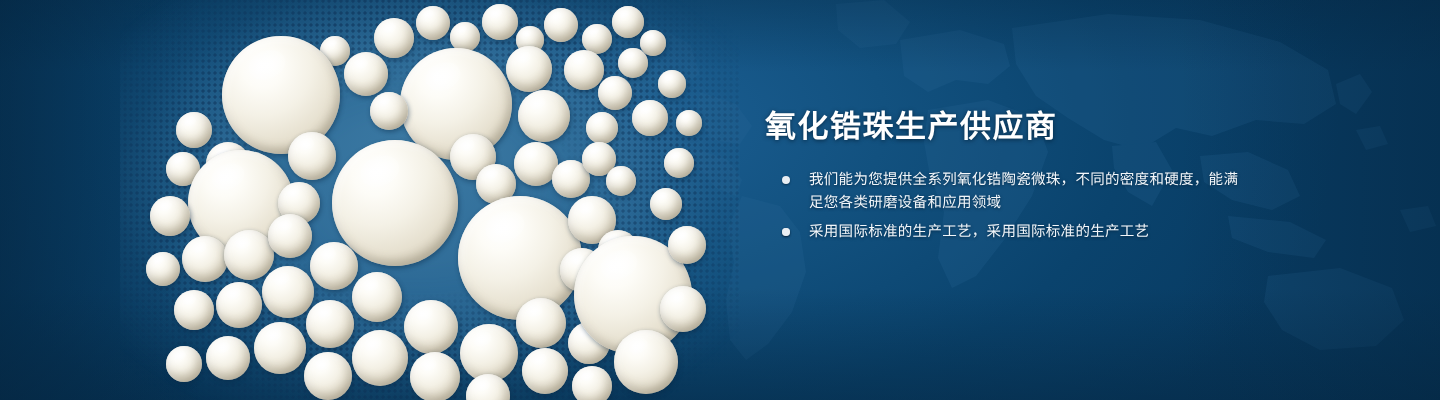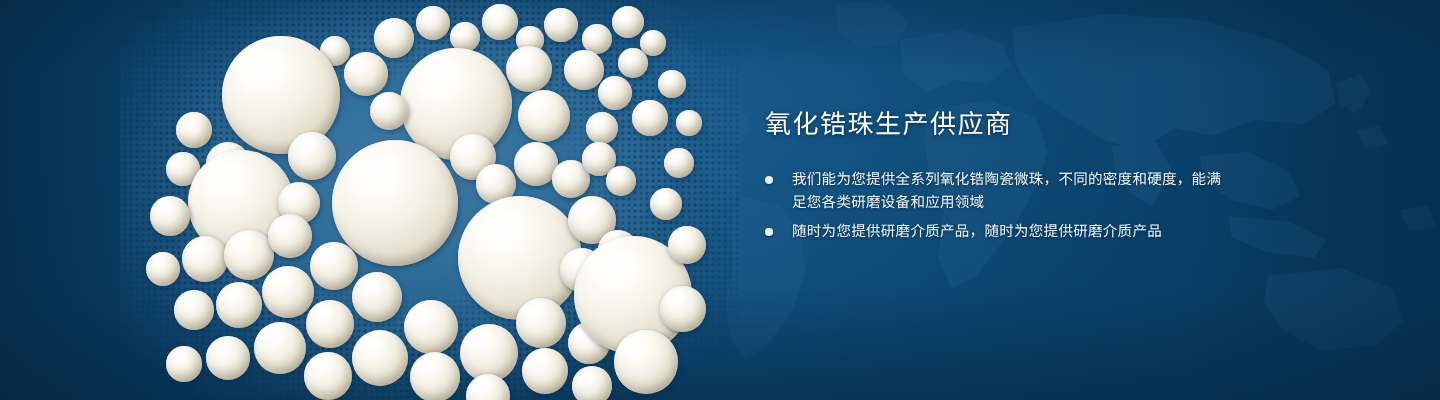--- a/index.html
+++ b/index.html
@@ -105,32 +105,32 @@
     left: 765px;
     top: 0;
     width: 640px;
     height: 400px;
   }
   .headline {
     position: absolute;
     top: 110px;
     left: 0;
     margin: 0;
-    font-size: 26px;
-    font-weight: 400;
+    font-size: 31px;
+    font-weight: 700;
     letter-spacing: 1.5px;
     color: #ffffff;
     text-shadow: 0 1px 4px rgba(3,28,50,.75);
     line-height: 1.1;
     white-space: nowrap;
   }
   .bullet-list {
     position: absolute;
     top: 168px;
-    left: 0;
+    left: 17px;
     margin: 0;
     padding: 0;
     list-style: none;
   }
   .bullet-item {
     position: relative;
     padding-left: 27px;
     margin-bottom: 6px;
     font-size: 14.5px;
     line-height: 23px;
@@ -296,19 +296,19 @@
         <span class="bullet-dot"></span>
         <span>我们能为您提供全系列氧化锆陶瓷微珠，不同的密度和硬度，能满足您各类研磨设备和应用领域</span>
       </li>
 
       <li class="bullet-item">
         <span class="bullet-dot"></span>
       </li>
 
       <li class="bullet-item">
         <span class="bullet-dot"></span>
-        <span>随时为您提供研磨介质产品，随时为您提供研磨介质产品</span>
+        <span>采用国际标准的生产工艺，采用国际标准的生产工艺</span>
       </li>
 
     </ul>
   </div>
 
 </div>
 
 </body></html>

